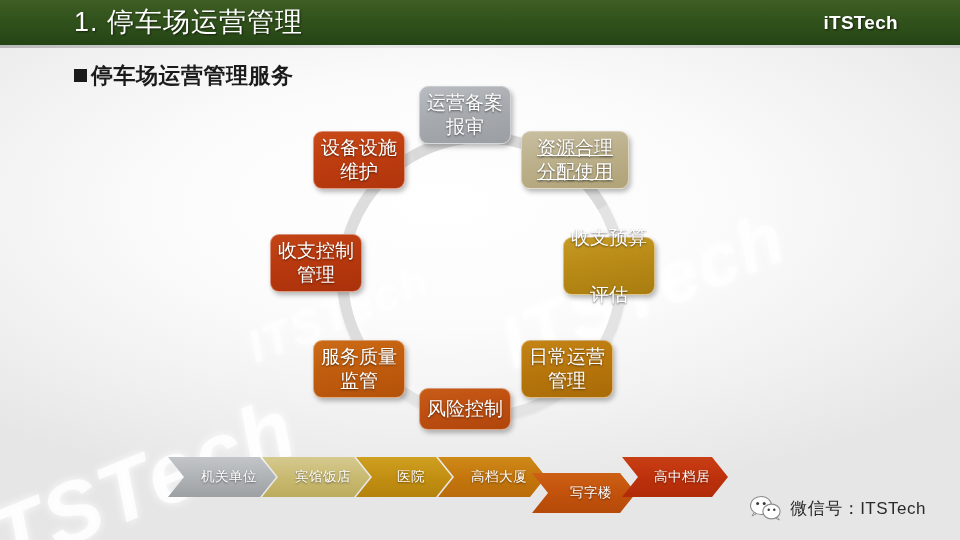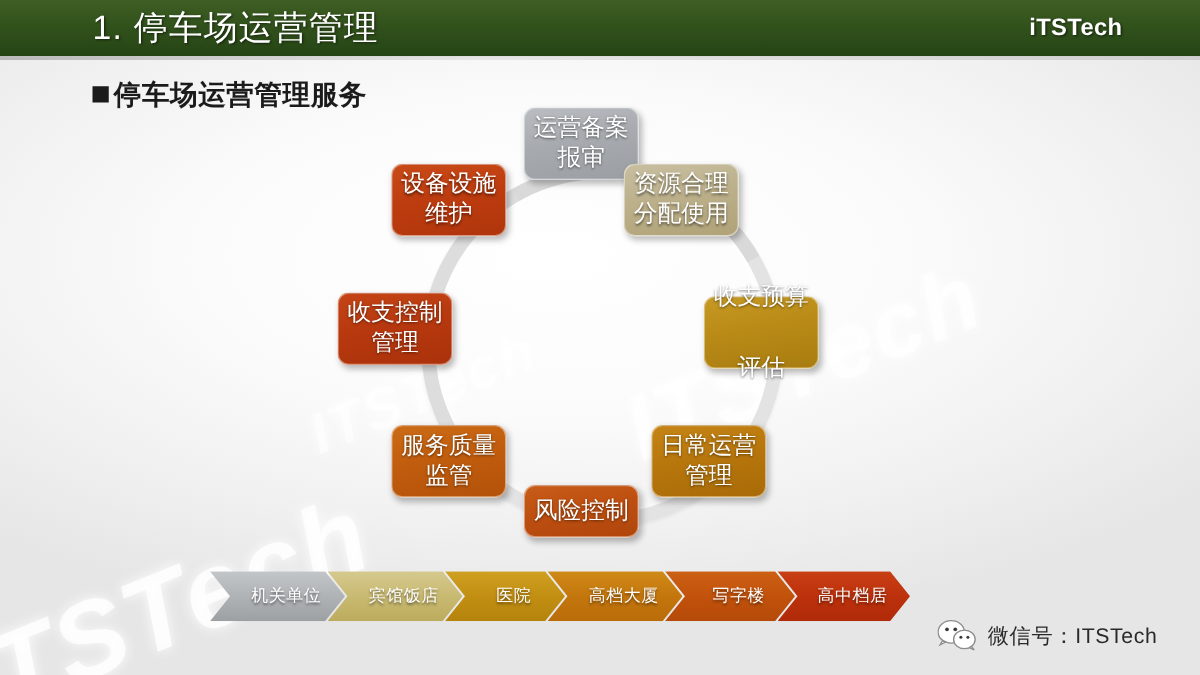--- a/index.html
+++ b/index.html
@@ -167,21 +167,21 @@
   .n-gray   { background: linear-gradient(170deg, #b9bcc0 0%, #a7abaf 45%, #9b9fa3 100%); }
   .n-tan    { background: linear-gradient(170deg, #c8bfa1 0%, #bcb08b 45%, #b0a378 100%); }
   .n-gold   { background: linear-gradient(170deg, #c69a24 0%, #b98a16 45%, #a87c10 100%); gap: 33px; }
   .n-amber  { background: linear-gradient(170deg, #c58415 0%, #b7760c 48%, #a96b08 100%); }
   .n-orange { background: linear-gradient(170deg, #cb6b16 0%, #c05c0d 48%, #b3520a 100%); }
   .n-orange2{ background: linear-gradient(170deg, #c85c18 0%, #bd4e10 48%, #b0460c 100%); }
   .n-red    { background: linear-gradient(170deg, #c94a18 0%, #bd3c0f 48%, #b0350c 100%); }
   .n-red2   { background: linear-gradient(170deg, #c34516 0%, #b7380e 48%, #aa320b 100%); }
 
   #node-0 { left: 419px; top: 86px;  width: 92px; height: 58px; }
-  #node-1 { left: 499px; top: 131px; width: 92px; height: 58px; }
+  #node-1 { left: 521px; top: 131px; width: 108px; height: 58px; text-decoration: underline; }
   #node-2 { left: 563px; top: 237px; width: 92px; height: 58px; }
   #node-3 { left: 521px; top: 340px; width: 92px; height: 58px; }
   #node-4 { left: 419px; top: 388px; width: 92px; height: 42px; }
   #node-5 { left: 313px; top: 340px; width: 92px; height: 58px; text-align: center; }
   #node-6 { left: 270px; top: 234px; width: 92px; height: 58px; }
   #node-7 { left: 313px; top: 131px; width: 92px; height: 58px; }
 
   
   #chevrons {
     position: absolute;
@@ -204,21 +204,21 @@
     text-shadow: 0 1px 2px rgba(0,0,0,.5);
     clip-path: polygon(0 0, calc(100% - 16px) 0, 100% 50%, calc(100% - 16px) 100%, 0 100%, 16px 50%);
     padding-left: 14px;
     filter: drop-shadow(1px 2px 2px rgba(0,0,0,.25));
     white-space: nowrap;
   }
   .c-gray   { background: linear-gradient(180deg, #c3c6c9 0%, #b0b3b6 50%, #9da0a3 100%); width: 108px; }
   .c-khaki  { background: linear-gradient(180deg, #d5c98e 0%, #c9ba72 50%, #bbac5d 100%); width: 108px; }
   .c-gold   { background: linear-gradient(180deg, #cfa021 0%, #c28f12 50%, #b5830c 100%); width: 96px; }
   .c-amber  { background: linear-gradient(180deg, #cf8a17 0%, #c4760d 50%, #b96c09 100%); width: 108px; }
-  .c-orange { background: linear-gradient(180deg, #cc6014 0%, #c2520c 50%, #b54a09 100%); width: 104px; }
+  .c-orange { background: linear-gradient(180deg, #cc6014 0%, #c2520c 50%, #b54a09 100%); width: 104px; margin-top: 16px; }
   .c-red    { background: linear-gradient(180deg, #c93f14 0%, #bd310c 50%, #b02b09 100%); width: 106px; }
 
   
   #footer {
     position: absolute;
     right: 34px;
     bottom: 18px;
     display: flex;
     align-items: center;
     gap: 9px;

